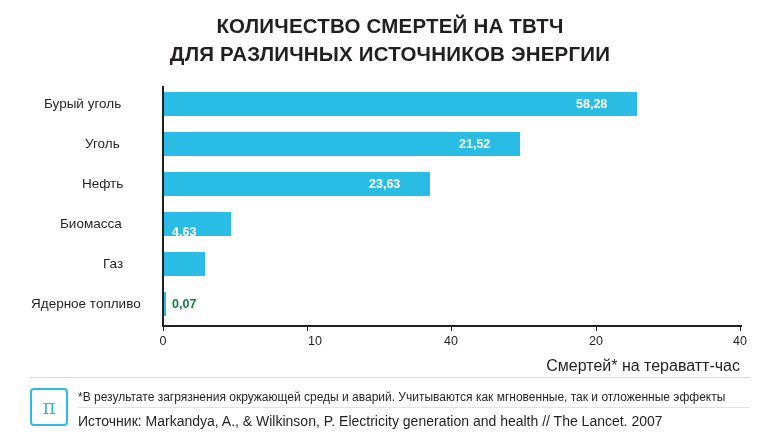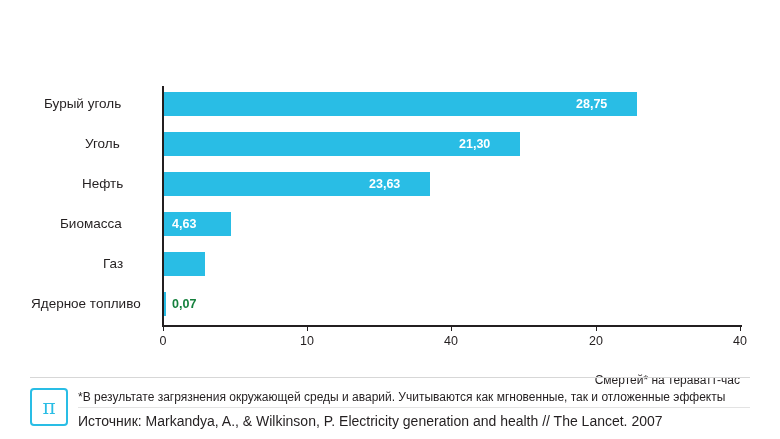--- a/index.html
+++ b/index.html
@@ -96,23 +96,22 @@
   }
   .bar-value.outside {
     color: #15803d;
     text-align: center;
   }
 
   .xaxis-title {
     position: absolute;
     right: 40px;
     top: 357px;
-    font-size: 12px;
-    color: #231f20;
-    margin-top: 16px;
+    font-size: 16px;
+    color: #231f20;
   }
 
   .footer {
     position: absolute;
     left: 0;
     top: 377px;
     width: 780px;
     height: 62px;
   }
   .footer-sep {
@@ -168,58 +167,62 @@
     width: 672px;
     height: 1px;
     background: #e3e3e3;
   }
 </style>
 </head>
 <body>
 
 <div class="chart-wrap">
 
+  <div class="title">
+    <span class="line">КОЛИЧЕСТВО СМЕРТЕЙ НА ТВТЧ</span>
+    <span class="line">ДЛЯ РАЗЛИЧНЫХ ИСТОЧНИКОВ ЭНЕРГИИ</span>
+  </div>
 
   <div class="axis-y"></div>
   <div class="axis-x"></div>
 
   <div class="tick" style="left:163px;"></div>
   <div class="tick" style="left:307px;"></div>
   <div class="tick" style="left:451px;"></div>
   <div class="tick" style="left:596px;"></div>
   <div class="tick" style="left:740px;"></div>
 
   <div class="tick-label" style="left:163px;">0</div>
-  <div class="tick-label" style="left:307px;">10</div>
+  <div class="tick-label" style="left:315px;">10</div>
   <div class="tick-label" style="left:451px;">40</div>
   <div class="tick-label" style="left:596px;">20</div>
   <div class="tick-label" style="left:740px;">40</div>
 
   <div class="bar-row" style="top:92px;">
     <div class="cat-label" style="left:44px; top:4px;">Бурый уголь</div>
     <div class="bar" style="left:164px; top:0px; width:473px;"></div>
-    <div class="bar-value" style="left:576px; top:0px;">28,75</div>
+    <div class="bar-value" style="left:576px; top:0px;">58,28</div>
   </div>
 
   <div class="bar-row" style="top:132px;">
     <div class="cat-label" style="left:85px; top:4px;">Уголь</div>
     <div class="bar" style="left:164px; top:0px; width:356px;"></div>
-    <div class="bar-value" style="left:459px; top:0px;">21,30</div>
+    <div class="bar-value" style="left:459px; top:0px;">21,52</div>
   </div>
 
   <div class="bar-row" style="top:172px;">
     <div class="cat-label" style="left:82px; top:4px;">Нефть</div>
     <div class="bar" style="left:164px; top:0px; width:266px;"></div>
     <div class="bar-value" style="left:369px; top:0px;">23,63</div>
   </div>
 
   <div class="bar-row" style="top:212px;">
     <div class="cat-label" style="left:60px; top:4px;">Биомасса</div>
     <div class="bar" style="left:164px; top:0px; width:67px;"></div>
-    <div class="bar-value" style="left:172px; top:0px;">4,63</div>
+    <div class="bar-value" style="left:172px; top:8px;">4,63</div>
   </div>
 
   <div class="bar-row" style="top:252px;">
     <div class="cat-label" style="left:103px; top:4px;">Газ</div>
     <div class="bar" style="left:164px; top:0px; width:41px;"></div>
     <div class="bar-value" style="left:172px; top:4px;margin-top:28px;">2,82</div>
   </div>
 
   <div class="bar-row" style="top:292px;">
     <div class="cat-label" style="left:31px; top:4px;">Ядерное топливо</div>

